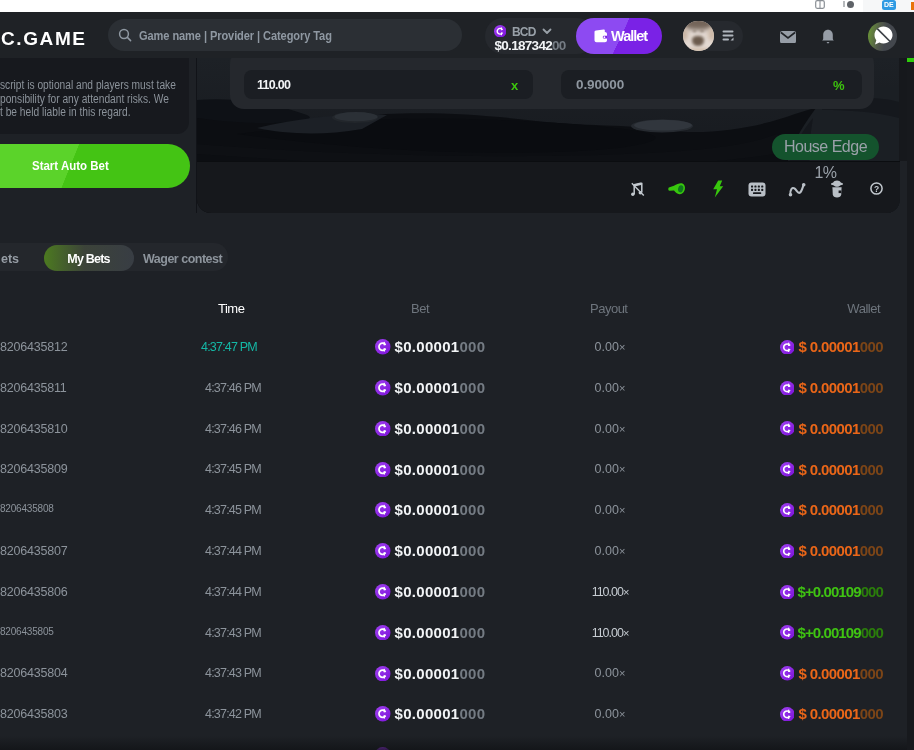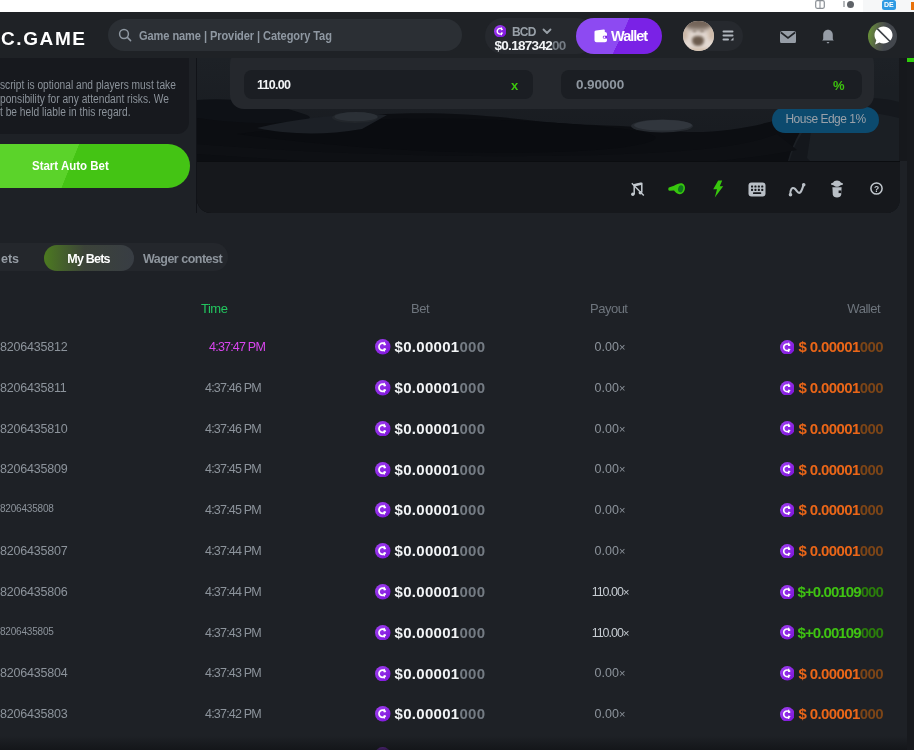--- a/index.html
+++ b/index.html
@@ -16,21 +16,21 @@
 <path d="M0 86 C140 98 340 102 470 94 C530 90 560 84 580 76 L600 92 C500 112 300 116 150 106 L0 96 Z" fill="#0e1014"></path>
 <path d="M60 70 C105 59 155 55 190 57 L165 71 C125 78 88 76 60 70 Z" fill="#1c2026"></path>
 <ellipse cx="158" cy="59.5" rx="23" ry="5.5" fill="#22262b"></ellipse>
 <ellipse cx="159" cy="58.7" rx="21.5" ry="4.6" fill="#2b3036"></ellipse>
 <ellipse cx="465" cy="68" rx="31" ry="6.5" fill="#262a30"></ellipse>
 <ellipse cx="466" cy="67.2" rx="29" ry="5.4" fill="#31363d"></ellipse>
 <path d="M625 42 C655 38 685 39 702 44 L702 60 C680 54 652 52 625 52 Z" fill="#15181d"></path>
 </svg>
 </div>
 <div class="abs" style="left:197px;top:161px;width:702.5px;height:52px;background:#16181c;border-radius:0 0 14px 14px;border-top:1px solid #0b0d10"></div>
-<div class="abs" style="left:772px;top:107px;width:107px;height:25.5px;background:#0c4a6e;border-radius:13px;color:#9aa1a9;font-size:12px;line-height:25.5px;text-align:center;letter-spacing:-0.5px">House Edge 1%</div>
+<div class="abs" style="left:772px;top:134px;width:107px;height:25.5px;background:#14532d;border-radius:13px;color:#9aa1a9;font-size:16px;line-height:25.5px;text-align:center;letter-spacing:-0.5px">House Edge 1%</div>
 <svg class="abs" style="left:628px;top:179px" width="20" height="20" viewBox="0 0 20 20">
 <path d="M6.2 15.3 L6.2 6.2 L13.8 4.6 L13.8 13.6" fill="none" stroke="#c3c9cf" stroke-width="1.5"></path>
 <path d="M6.2 6.2 L13.8 4.6" fill="none" stroke="#c3c9cf" stroke-width="2.6"></path>
 <circle cx="4.8" cy="15.3" r="1.7" fill="#c3c9cf"></circle>
     <circle cx="12.3" cy="13.7" r="1.7" fill="#c3c9cf"></circle>
 <line x1="3.8" y1="4.2" x2="15.8" y2="16.4" stroke="#c3c9cf" stroke-width="1.4"></line>
 </svg>
 <svg class="abs" style="left:667px;top:179px" width="21" height="20" viewBox="0 0 21 20">
 <path d="M2.5 8.2 L7 6.8 C10 4.6 13.5 3.6 15.5 4.4 C17.6 5.2 18.4 8 17.8 10.6 C17.2 13.4 15 15.6 12.4 15.2 C10.4 15 8.2 13.4 7 11.6 L2.5 11.8 C1.6 11.7 1.3 10.9 1.3 10 C1.3 9.1 1.7 8.3 2.5 8.2 Z" fill="#38c70d"></path>
 <ellipse cx="13.7" cy="9.8" rx="2.6" ry="3.6" fill="#10781f" transform="rotate(12 13.7 9.8)"></ellipse>
@@ -76,26 +76,26 @@
 <div class="abs" style="left:-14px;top:44px;width:203px;height:90px;background:#17191e;border-radius:12px"></div>
 <div class="abs" style="left:0;top:79px;white-space:nowrap;font-size:12.3px;line-height:13.6px;color:#8b929a;transform:scaleX(0.83);transform-origin:0 0">script is optional and players must take<br>ponsibility for any attendant risks. We<br>t be held liable in this regard.</div>
 <div class="abs" style="left:-40px;top:143.5px;width:230px;height:44px;border-radius:22px;background:linear-gradient(112deg,#5bd32a 0%,#5bd32a 48%,#44c414 48.2%,#44c414 100%)"></div>
 <div class="abs b" style="left:32px;top:158px;font-size:13.5px;color:#fff;white-space:nowrap;transform:scaleX(0.85);transform-origin:0 0">Start Auto Bet</div>
 <div class="abs" style="left:195.5px;top:58px;width:1.5px;height:155px;background:#111318"></div>
 <div class="abs" style="left:-40px;top:243px;width:268px;height:28px;background:#24272c;border-radius:14px"></div>
 <div class="abs" style="left:1px;top:251.5px;font-size:12.5px;color:#969da5;font-weight:600">ets</div>
 <div class="abs" style="left:43.5px;top:244.5px;width:90px;height:26px;border-radius:13px;background:linear-gradient(90deg,#4c7a20 0%,#3c4339 45%,#383d44 100%)"></div>
 <div class="abs b" style="left:43.5px;top:251.5px;width:90px;text-align:center;font-size:12.5px;color:#fff;letter-spacing:-0.8px">My Bets</div>
 <div class="abs" style="left:143px;top:251.5px;font-size:12.5px;color:#8d949c;font-weight:700;letter-spacing:-0.5px">Wager contest</div>
-<div class="abs" style="top:300.5px;font-size:13px;letter-spacing:-0.5px;color:#22c55e;left:201px">Time</div>
+<div class="abs" style="top:300.5px;font-size:13px;letter-spacing:-0.5px;color:#ffffff;left:218px">Time</div>
 <div class="abs" style="top:300.5px;font-size:13px;letter-spacing:-0.5px;color:#6e757d;left:411px">Bet</div>
 <div class="abs" style="top:300.5px;font-size:13px;letter-spacing:-0.5px;color:#6e757d;left:590px">Payout</div>
 <div class="abs" style="top:300.5px;font-size:13px;letter-spacing:-0.5px;color:#6e757d;right:34px">Wallet</div>
 <div class="abs" style="left:0;top:340.0px;font-size:12.5px;color:#8c939b;letter-spacing:-0.2px">8206435812</div>
-<div class="abs" style="left:201px;top:340.0px;width:64px;text-align:right;font-size:12.5px;color:#d946ef;letter-spacing:-0.8px">4:37:47 PM</div>
+<div class="abs" style="left:201px;top:340.0px;width:64px;text-align:left;font-size:12.5px;color:#14b8a6;letter-spacing:-0.8px">4:37:47 PM</div>
 <svg class="abs" style="left:375px;top:339.2px" width="15.5" height="15.5" viewBox="0 0 20 20">
 <defs>
       <linearGradient id="cgb0" x1="0" y1="0" x2="1" y2="1">
 <stop offset="0" stop-color="#a142f2"></stop>
         <stop offset="1" stop-color="#7b10d8"></stop>
       </linearGradient>
     </defs>
 <circle cx="10" cy="10" r="10" fill="url(#cgb0)"></circle>
 <path d="M13.2 7.0 A4.6 4.6 0 1 0 13.2 13.0" fill="none" stroke="#fff" stroke-width="2.2" stroke-linecap="round"></path>
 <line x1="11.9" y1="4.4" x2="11.9" y2="7.4" stroke="#fff" stroke-width="1.8" stroke-linecap="round"></line>

